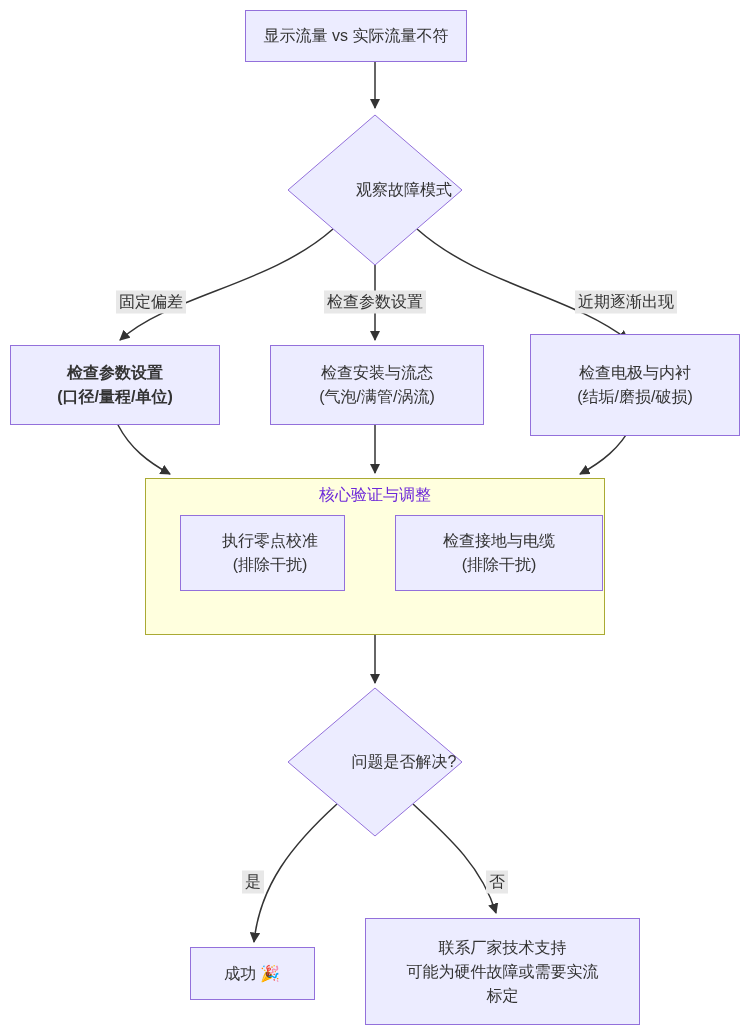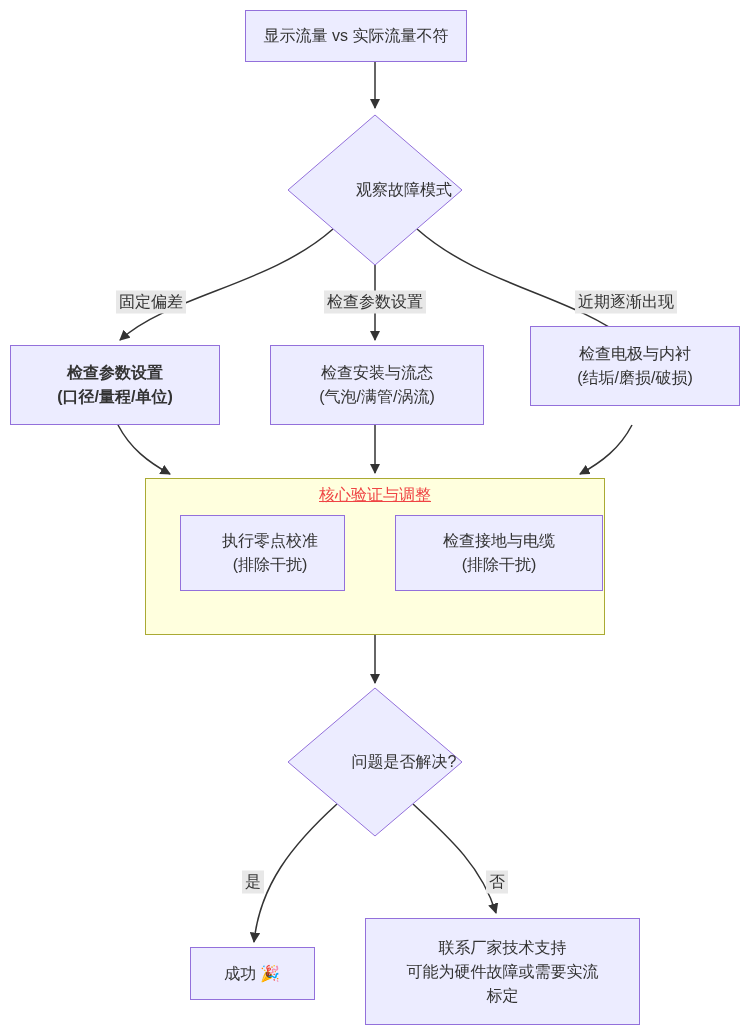--- a/index.html
+++ b/index.html
@@ -55,22 +55,21 @@
     background: #FFFFDE;
     border: 1px solid #aaaa33;
     box-sizing: border-box;
   }
   .subgraph-title {
     position: absolute;
     left: 0; top: 6px;
     width: 100%;
     text-align: center;
     font-size: 16px;
-    color: #ef4444;
-    text-decoration: underline;
+    color: #6d28d9;
   }
 </style>
 </head>
 <body>
 
 <div id="canvas">
 
   <svg class="edges" viewBox="0 0 750 1034" xmlns="http://www.w3.org/2000/svg">
     <defs>
       <marker id="arrow" viewBox="0 0 10 10" refX="9" refY="5" markerWidth="7" markerHeight="7" orient="auto-start-reverse">
@@ -104,21 +103,21 @@
   <div class="edge-label" style="left:620px; top:302px;margin-left:6px;">近期逐渐出现</div>
 
   <div class="node" style="left:10px; top:345px; width:210px; height:80px;font-weight:bold;">
     <span>检查参数设置</span>
     <span>(口径/量程/单位)</span>
   </div>
   <div class="node" style="left:270px; top:345px; width:214px; height:80px;">
     <span>检查安装与流态</span>
     <span>(气泡/满管/涡流)</span>
   </div>
-  <div class="node" style="left:530px; top:326px; width:210px; height:80px;">
+  <div class="node" style="left:530px; top:334px; width:210px; height:102px;">
     <span>检查电极与内衬</span>
     <span>(结垢/磨损/破损)</span>
   </div>
 
   <div class="subgraph">
     <div class="subgraph-title">核心验证与调整</div>
   </div>
   <div class="node" style="left:180px; top:515px; width:165px; height:76px;padding-left:19px;">
     <span>执行零点校准</span>
     <span>(排除干扰)</span>

